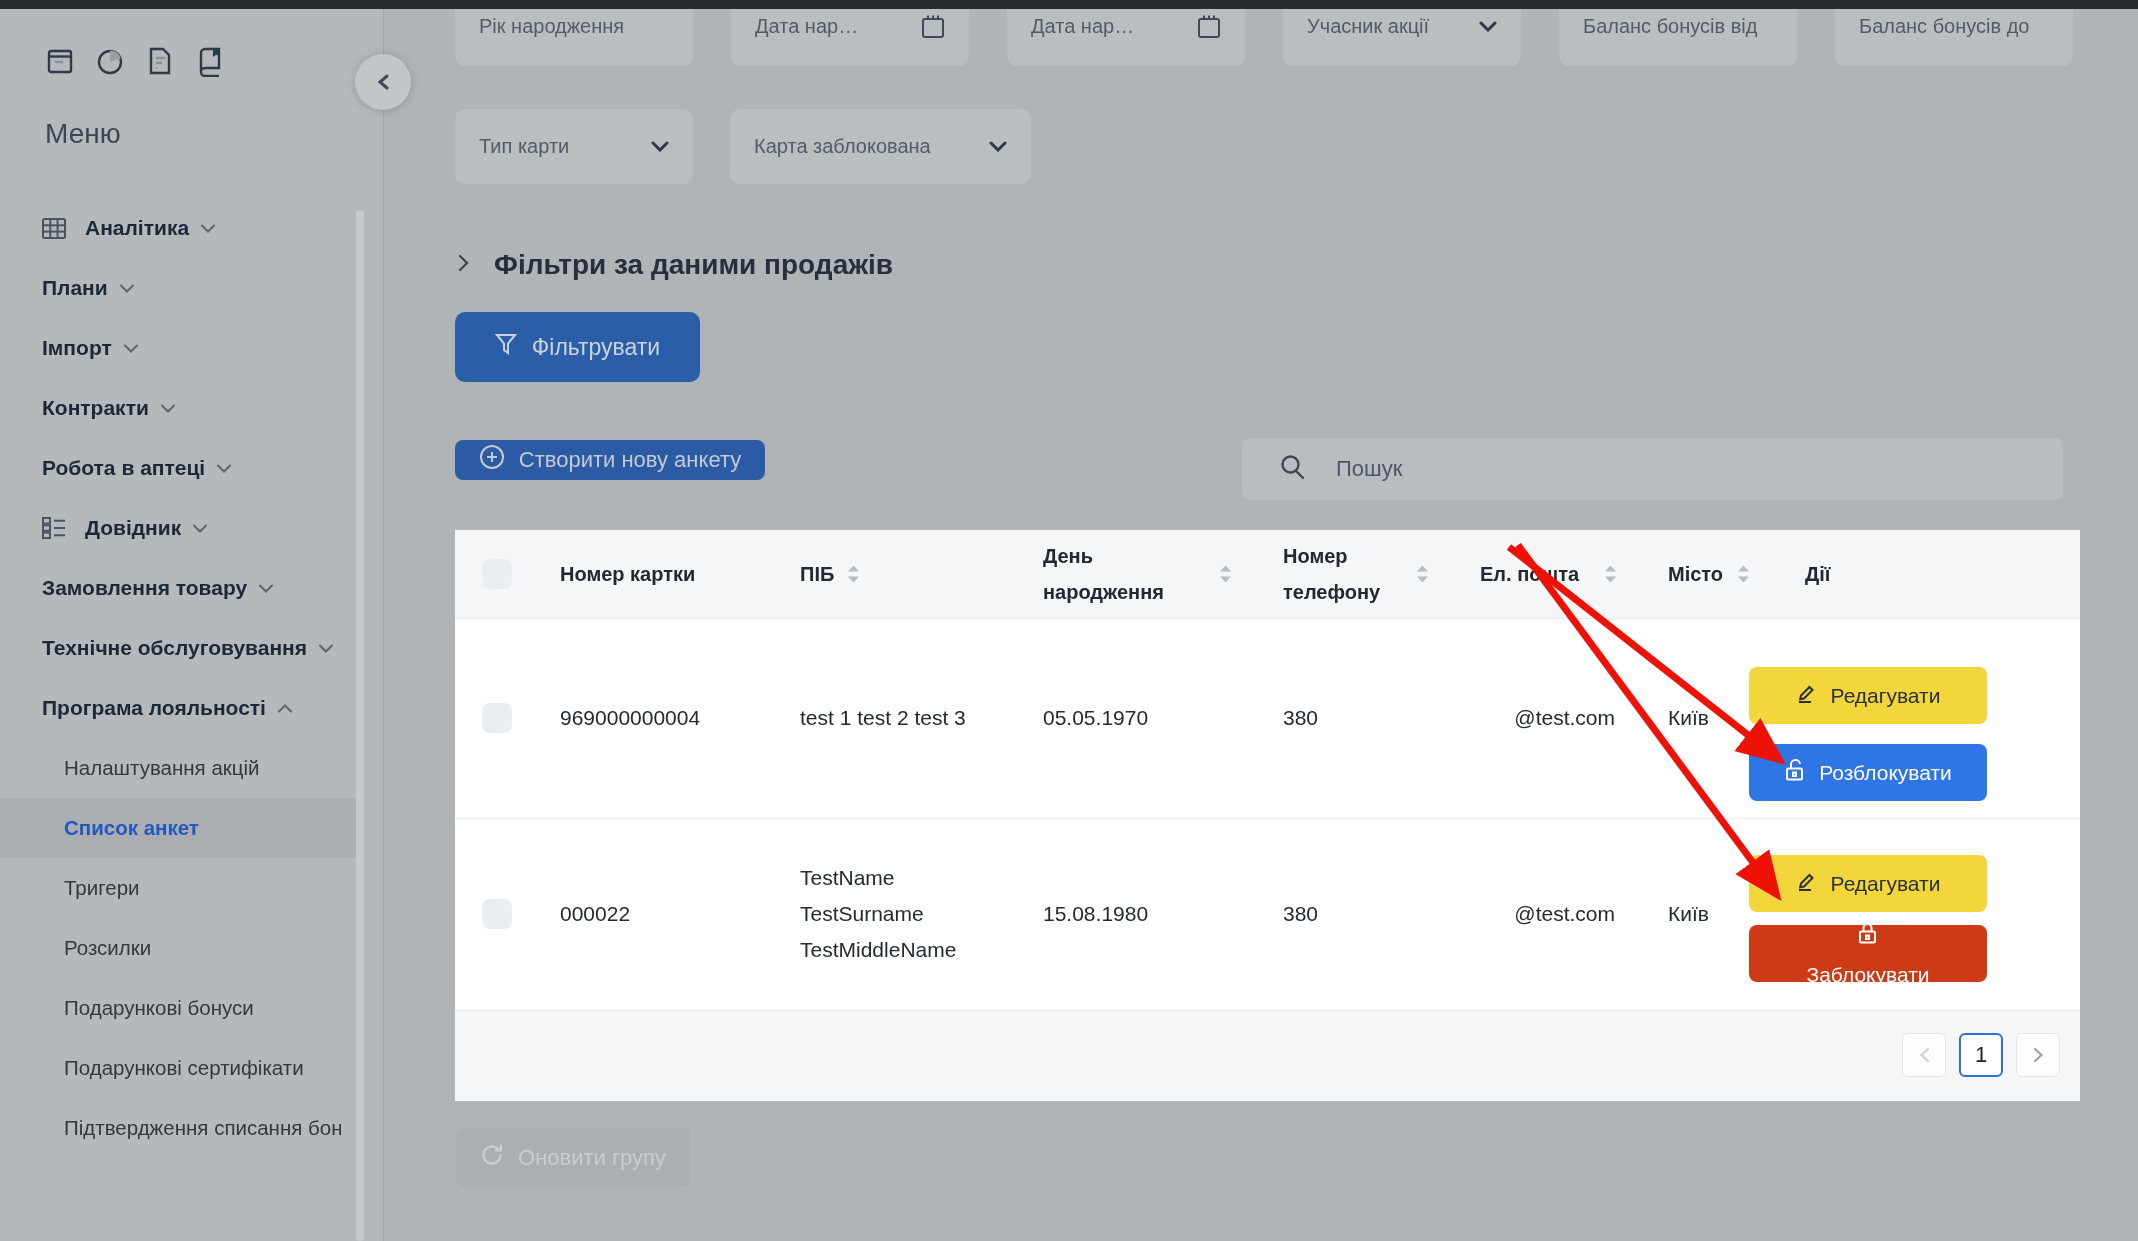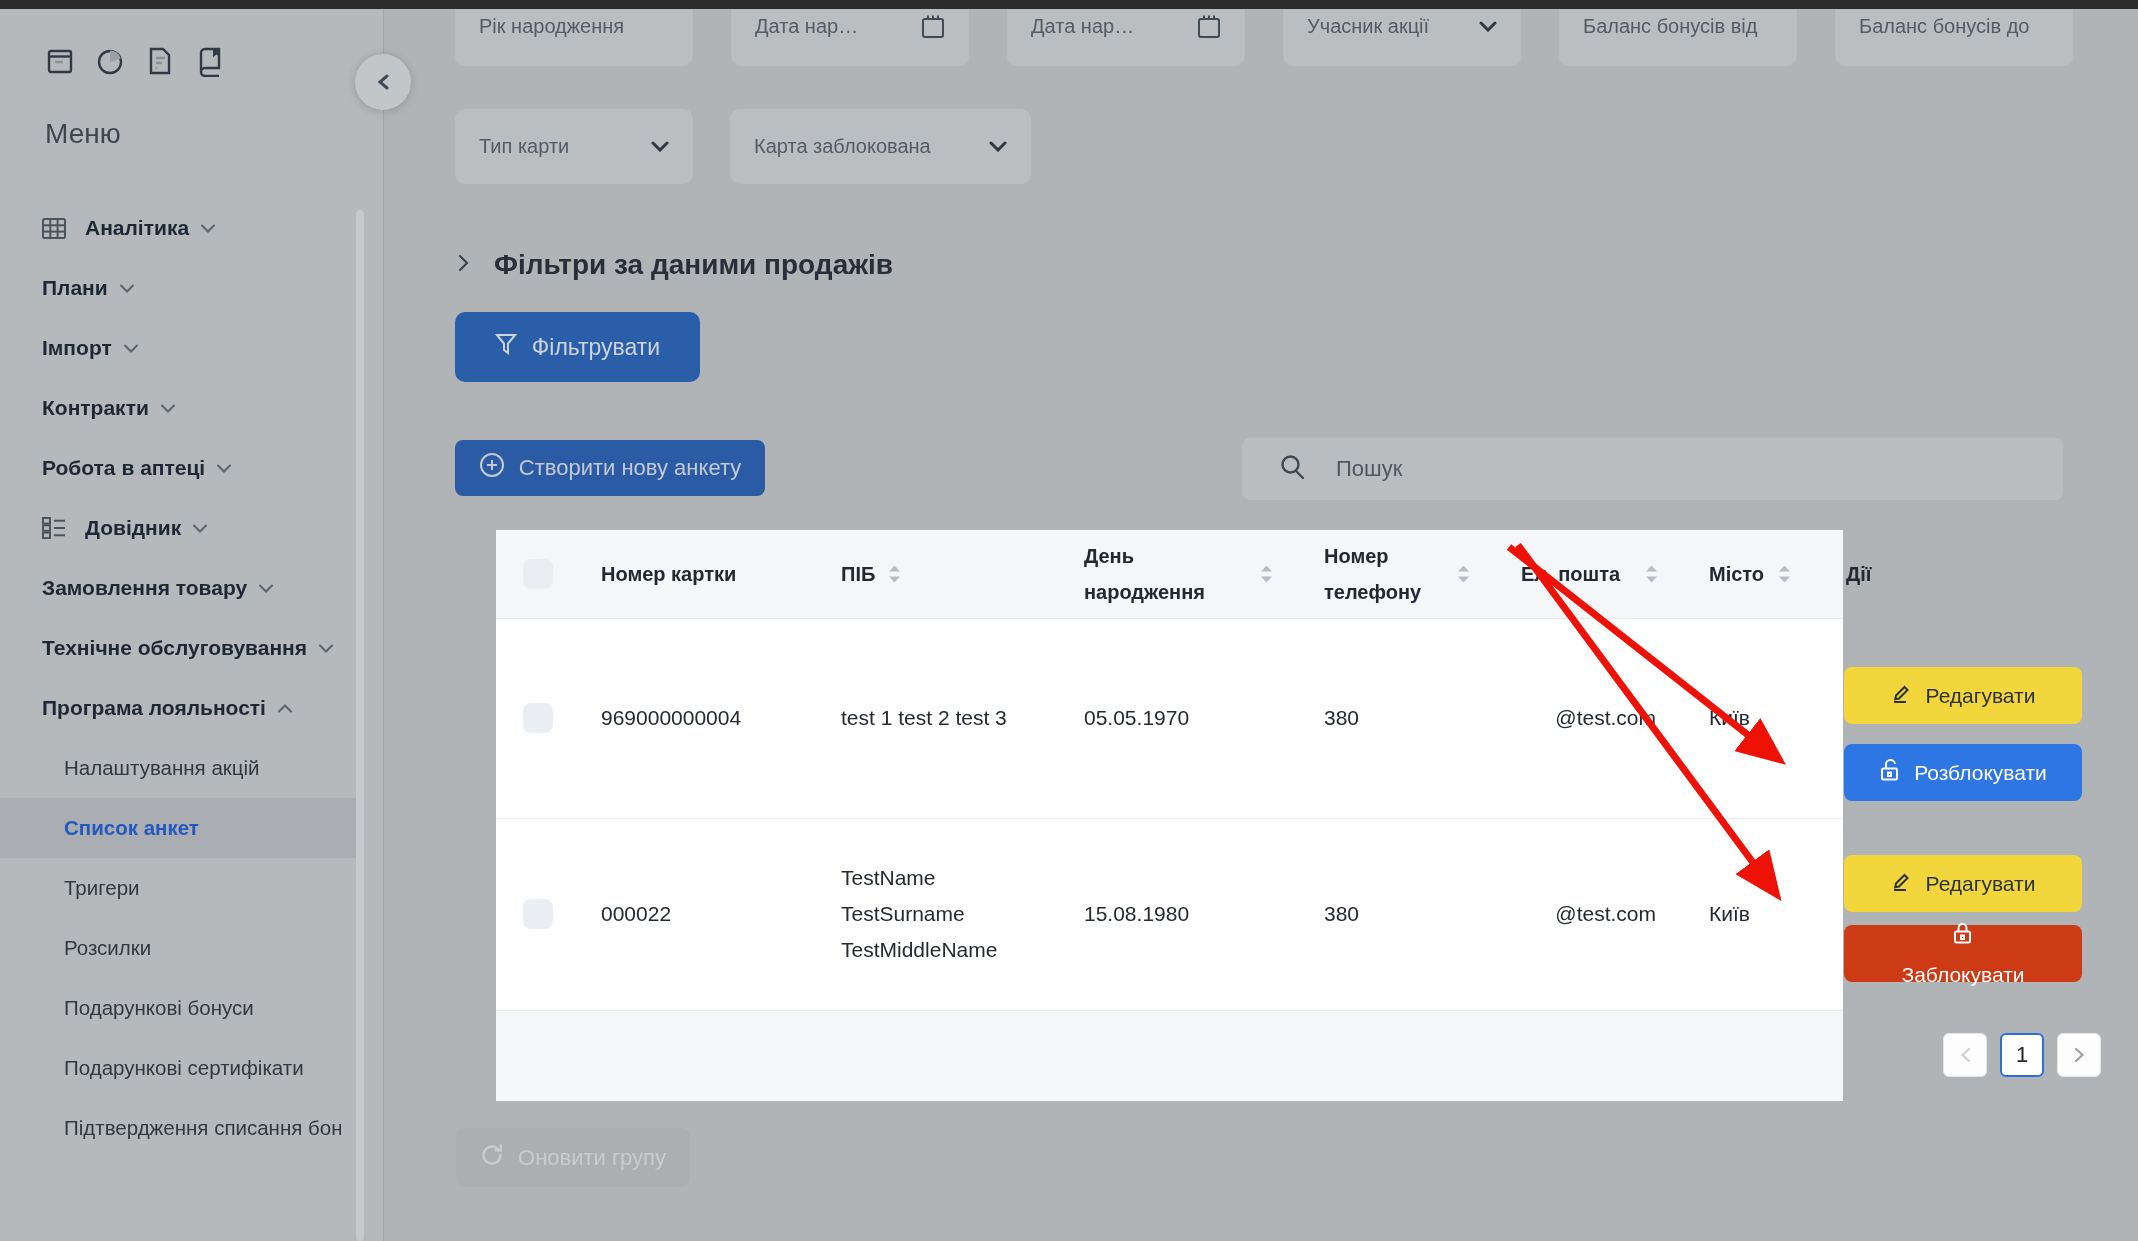--- a/index.html
+++ b/index.html
@@ -31,43 +31,43 @@
   .r1{top:-13px}
   .f1{left:455px;width:238px}.f2{left:731px;width:238px}.f3{left:1007px;width:238px}
   .f4{left:1283px;width:238px}.f5{left:1559px;width:238px}.f6{left:1835px;width:238px}
   .r2{top:109px;height:75px}
   .f7{left:455px;width:238px}.f8{left:730px;width:301px}
 
   .sales-toggle{position:absolute;left:458px;top:248px;height:34px;display:flex;align-items:center;gap:25px;cursor:pointer;}
   .sales-toggle .lbl{font-size:28px;font-weight:700;color:#262f3a;}
 
   .btn-filter{position:absolute;left:455px;top:312px;width:245px;height:70px;background:#2b5ea9;border:none;border-radius:10px;display:flex;align-items:center;justify-content:center;gap:15px;color:#ccd3da;font-size:23px;cursor:pointer;font-family:inherit;}
-  .btn-create{position:absolute;left:455px;top:440px;width:310px;height:56px;background:#2b5ba4;border:none;border-radius:8px;display:flex;align-items:center;justify-content:center;gap:14px;color:#c3cad2;font-size:22px;cursor:pointer;font-family:inherit;}
+  .btn-create{position:absolute;left:455px;top:440px;width:310px;height:40px;background:#2b5ba4;border:none;border-radius:8px;display:flex;align-items:center;justify-content:center;gap:14px;color:#c3cad2;font-size:22px;cursor:pointer;font-family:inherit;}
   .search{position:absolute;left:1242px;top:438px;width:821px;height:62px;background:#babdc0;border-radius:8px;display:flex;align-items:center;padding-left:38px;box-sizing:border-box;gap:28px;}
   .search input{background:transparent;border:none;outline:none;font-size:22px;color:#4d5763;font-family:inherit;width:600px;}
   .search input::placeholder{color:#4d5763;opacity:1;}
 
   
-  .table{position:absolute;left:455px;top:530px;width:1347px;height:570px;background:#ffffff;border-radius:4px;z-index:6;margin-left:41px;}
+  .table{position:absolute;left:455px;top:530px;width:1625px;height:570px;background:#ffffff;border-radius:4px;z-index:6;}
   .thead{position:absolute;left:0;top:0;width:100%;height:88px;background:#f4f6f8;border-bottom:1px solid #e8eaed;}
   .tcell-h{position:absolute;top:44px;transform:translateY(-50%);font-weight:700;font-size:20px;color:#222932;line-height:36px;}
   .h-card{left:105px}.h-name{left:345px}.h-bday{left:588px;width:135px}
   .h-phone{left:828px;width:120px}.h-email{left:1025px}.h-city{left:1213px}.h-actions{left:1350px}
   .sort{position:absolute;top:44px;transform:translateY(-50%);display:flex;flex-direction:column;gap:3px;cursor:pointer;}
   .so-name{left:393px}.so-bday{left:765px}.so-phone{left:962px}.so-email{left:1150px}.so-city{left:1283px}
   .cb{position:absolute;left:27px;width:30px;height:30px;background:#eaeef3;border-radius:8px;cursor:pointer;}
   .cb-h{top:44px;transform:translateY(-50%);}
   .trow{position:absolute;left:0;width:100%;}
   .trow1{top:88px;height:200px;border-bottom:1px solid #eceef1;}
   .trow2{top:288px;height:192px;border-bottom:1px solid #eceef1;}
   .cb-r{top:50%;transform:translateY(-50%);}
   .td{position:absolute;top:50%;transform:translateY(-50%);font-size:21px;color:#242a32;line-height:36px;}
   .td-card{left:105px}.td-name{left:345px}.td-bday{left:588px}.td-phone{left:828px}
   .td-email{left:1005px;width:155px;text-align:right}.td-city{left:1213px}
-  .abtn{position:absolute;left:1348px;width:238px;height:57px;border-radius:8px;display:flex;align-items:center;justify-content:center;gap:13px;font-size:21px;border:none;cursor:pointer;font-family:inherit;}
+  .abtn{position:absolute;left:1294px;width:238px;height:57px;border-radius:8px;display:flex;align-items:center;justify-content:center;gap:13px;font-size:21px;border:none;cursor:pointer;font-family:inherit;}
   .abtn.edit{background:#f3d63b;color:#2a3139;}
   .abtn.unlock{background:#2e76e3;color:#ffffff;}
   .abtn.lock{background:#cd3a16;color:#ffffff;flex-direction:column;}
   .r1-edit{top:49px}.r1-unlock{top:126px}.r2-edit{top:37px}.r2-lock{top:107px}
   .tfoot{position:absolute;left:0;top:480px;width:100%;height:90px;background:#f4f6f8;border-top:1px solid #e8eaed;}
   .pg{position:absolute;top:22px;width:44px;height:44px;border-radius:6px;background:#fdfdfe;border:1px solid #e2e5e9;display:flex;align-items:center;justify-content:center;box-sizing:border-box;cursor:pointer;}
   .pg-prev{left:1447px}.pg-page{left:1504px;border:2px solid #2e6fd7;font-size:22px;color:#20262e;background:#fff;}
   .pg-next{left:1561px}
 
   .btn-update{position:absolute;left:456px;top:1128px;width:234px;height:59px;background:#acafb2;border:none;border-radius:8px;display:flex;align-items:center;justify-content:center;gap:14px;color:#c9ccce;font-size:22px;cursor:default;font-family:inherit;}

